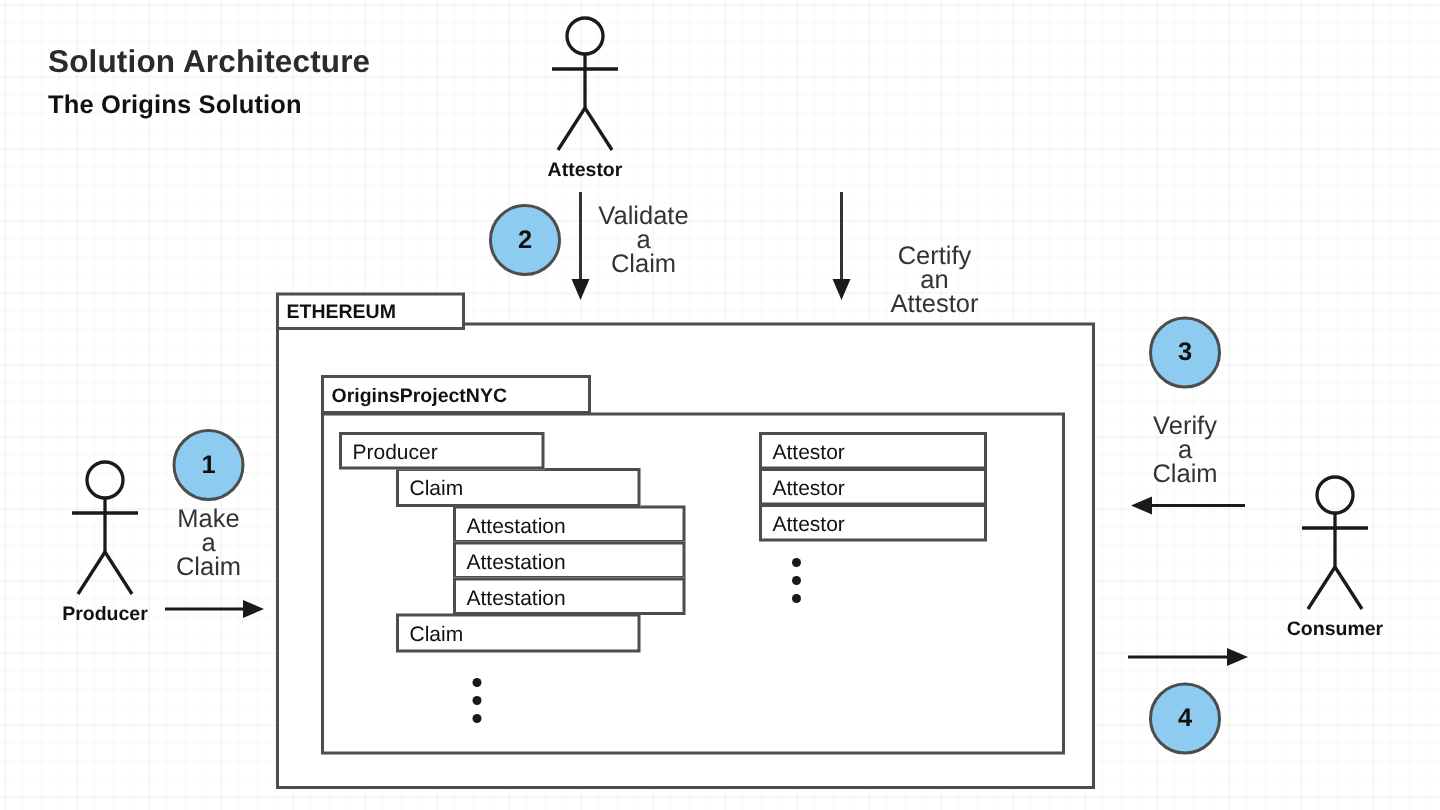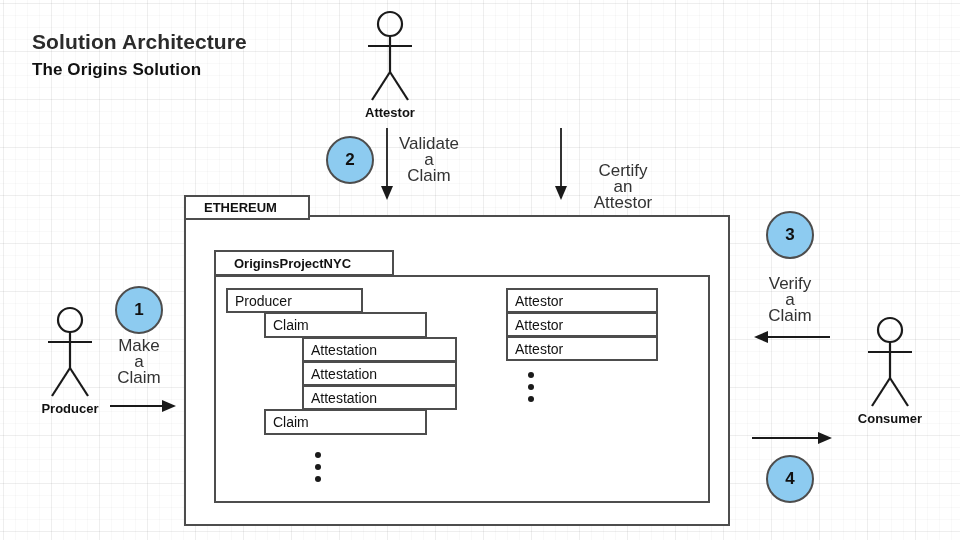--- a/index.html
+++ b/index.html
@@ -61,21 +61,21 @@
     border: 2px solid #4d4d4d;
     background: #ffffff;
     box-sizing: border-box;
   }
   .tab {
     border: 2px solid #4d4d4d;
     background: #ffffff;
     box-sizing: border-box;
     display: flex;
     align-items: center;
-    padding-left: 18px;
+    padding-left: 5px;
     font-size: 13px;
     font-weight: bold;
     color: #111111;
     white-space: nowrap;
     z-index: 5;
   }
   .ibox {
     border: 2px solid #4d4d4d;
     background: #ffffff;
     box-sizing: border-box;

